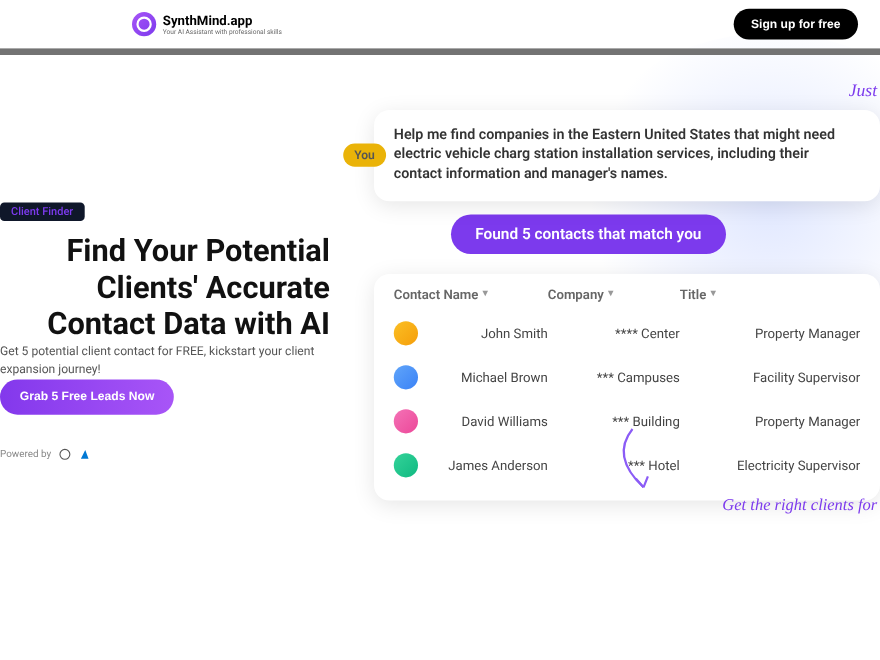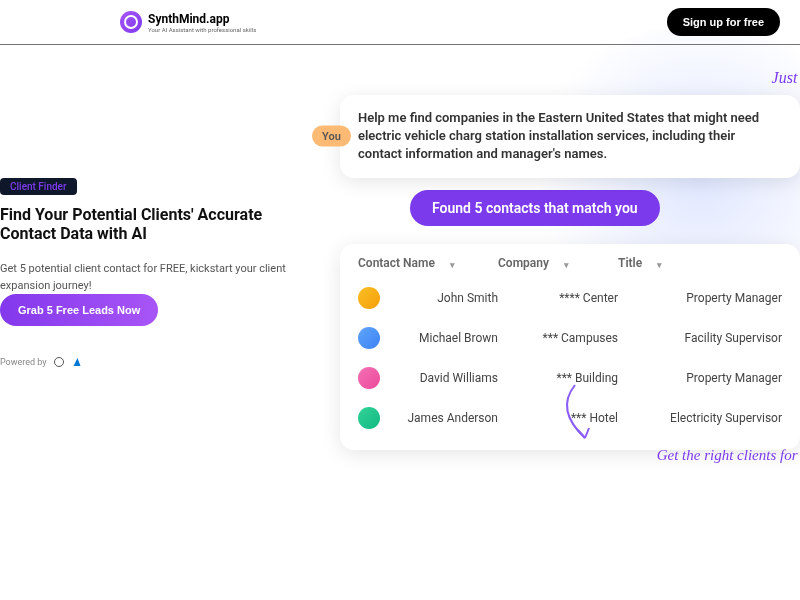--- a/index.html
+++ b/index.html
@@ -1,41 +1,41 @@
 <!DOCTYPE html>
 <html><head>
 <meta charset="utf-8">
 <style>
 * { margin: 0; padding: 0; box-sizing: border-box; }
 body { font-family: -apple-system, BlinkMacSystemFont, "Segoe UI", Roboto, sans-serif; background: #fff; width: 800px; height: 600px; overflow: hidden; position: relative; }
-.header { display: flex; justify-content: space-between; align-items: center; padding: 8px 20px; border-bottom: 1px solid #737373; }
+.header { display: flex; justify-content: space-between; align-items: center; padding: 8px 20px; border-bottom: 6px solid #737373; }
 .logo-group { display: flex; align-items: center; gap: 6px; margin-left: 100px; }
 .logo-circle { width: 22px; height: 22px; border-radius: 50%; background: linear-gradient(135deg, #a855f7, #7c3aed); position: relative; display: flex; align-items: center; justify-content: center; }
 .logo-inner { width: 14px; height: 14px; border-radius: 50%; border: 2px solid #fff; }
 .logo-text { display: flex; flex-direction: column; }
 .logo-title { font-weight: 700; font-size: 12px; color: #000; }
 .logo-tagline { font-size: 6px; color: #666; }
 .signup-btn { background: #000; color: #fff; border: none; padding: 8px 16px; border-radius: 18px; font-size: 11px; font-weight: 600; cursor: pointer; }
 .main { display: flex; position: relative; height: calc(100% - 42px); }
 .left { width: 300px; padding: 130px 0 0 0; }
 .badge { display: inline-block; background: #0f172a; color: #7c3aed; font-size: 10px; padding: 3px 10px; border-radius: 4px; font-weight: 500; margin-bottom: 10px; }
-.headline { font-size: 16px; font-weight: 700; line-height: 1.2; color: #111; margin-bottom: 18px; }
+.headline { font-size: 28px; font-weight: 700; line-height: 1.2; color: #111; margin-bottom: 0; text-align: right; }
 .subtext { font-size: 11px; color: #555; line-height: 1.5; margin-bottom: 0; }
 .cta-btn { background: linear-gradient(90deg, #8338ec, #a855f7); color: #fff; border: none; padding: 10px 18px; border-radius: 20px; font-size: 11px; font-weight: 600; cursor: pointer; }
 .powered { margin-top: 30px; font-size: 9px; color: #888; display: flex; align-items: center; gap: 6px; }
 .powered-icon { width: 12px; height: 12px; display: inline-block; }
 .right { position: absolute; right: 0; top: 20px; width: 480px; }
 .handwrite-top { position: absolute; top: 4px; right: -20px; color: #7c3aed; font-family: cursive; font-size: 16px; font-style: italic; }
 .chat-bubble { background: #fff; border-radius: 14px; padding: 14px 18px; margin: 30px 0 12px 20px; box-shadow: 0 4px 20px rgba(0,0,0,0.1); position: relative; }
-.you-badge { position: absolute; left: -28px; top: 50%; transform: translateY(-50%); background: #fdba74; color: #555; font-size: 11px; padding: 4px 10px; border-radius: 12px; font-weight: 600; }
+.you-badge { position: absolute; left: -28px; top: 50%; transform: translateY(-50%); background: #eab308; color: #555; font-size: 11px; padding: 4px 10px; border-radius: 12px; font-weight: 600; }
 .chat-text { font-size: 13px; font-weight: 600; line-height: 1.4; color: #333; }
 .found-bubble { background: #7c3aed; color: #fff; border-radius: 20px; padding: 10px 22px; margin-left: 90px; font-size: 14px; font-weight: 600; display: inline-block; }
 .table-card { background: #fff; border-radius: 14px; margin: 18px 0 0 20px; box-shadow: 0 4px 20px rgba(0,0,0,0.1); padding: 12px 18px; }
 .table-header { display: flex; gap: 0; padding-bottom: 8px; }
-.th { font-size: 12px; color: #666; font-weight: 600; display: flex; align-items: flex-end; gap: 15px; }
+.th { font-size: 12px; color: #666; font-weight: 600; display: flex; align-items: flex-start; gap: 4px; }
 .th .chev { font-size: 9px; color: #999; }
 .col-name { width: 140px; }
 .col-company { width: 120px; }
 .col-title { flex: 1; }
 .table-row { display: flex; align-items: center; padding: 9px 0; }
 .avatar { width: 22px; height: 22px; border-radius: 50%; background: #ddd; margin-right: 10px; flex-shrink: 0; }
 .avatar.a1 { background: linear-gradient(135deg,#fbbf24,#f59e0b); }
 .avatar.a2 { background: linear-gradient(135deg,#60a5fa,#3b82f6); }
 .avatar.a3 { background: linear-gradient(135deg,#f472b6,#ec4899); }
 .avatar.a4 { background: linear-gradient(135deg,#34d399,#10b981); }

